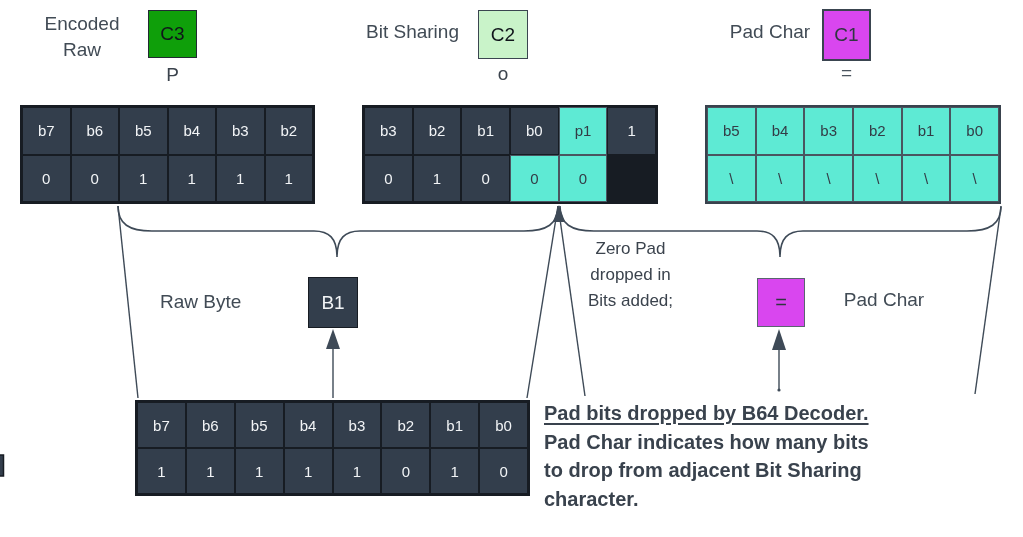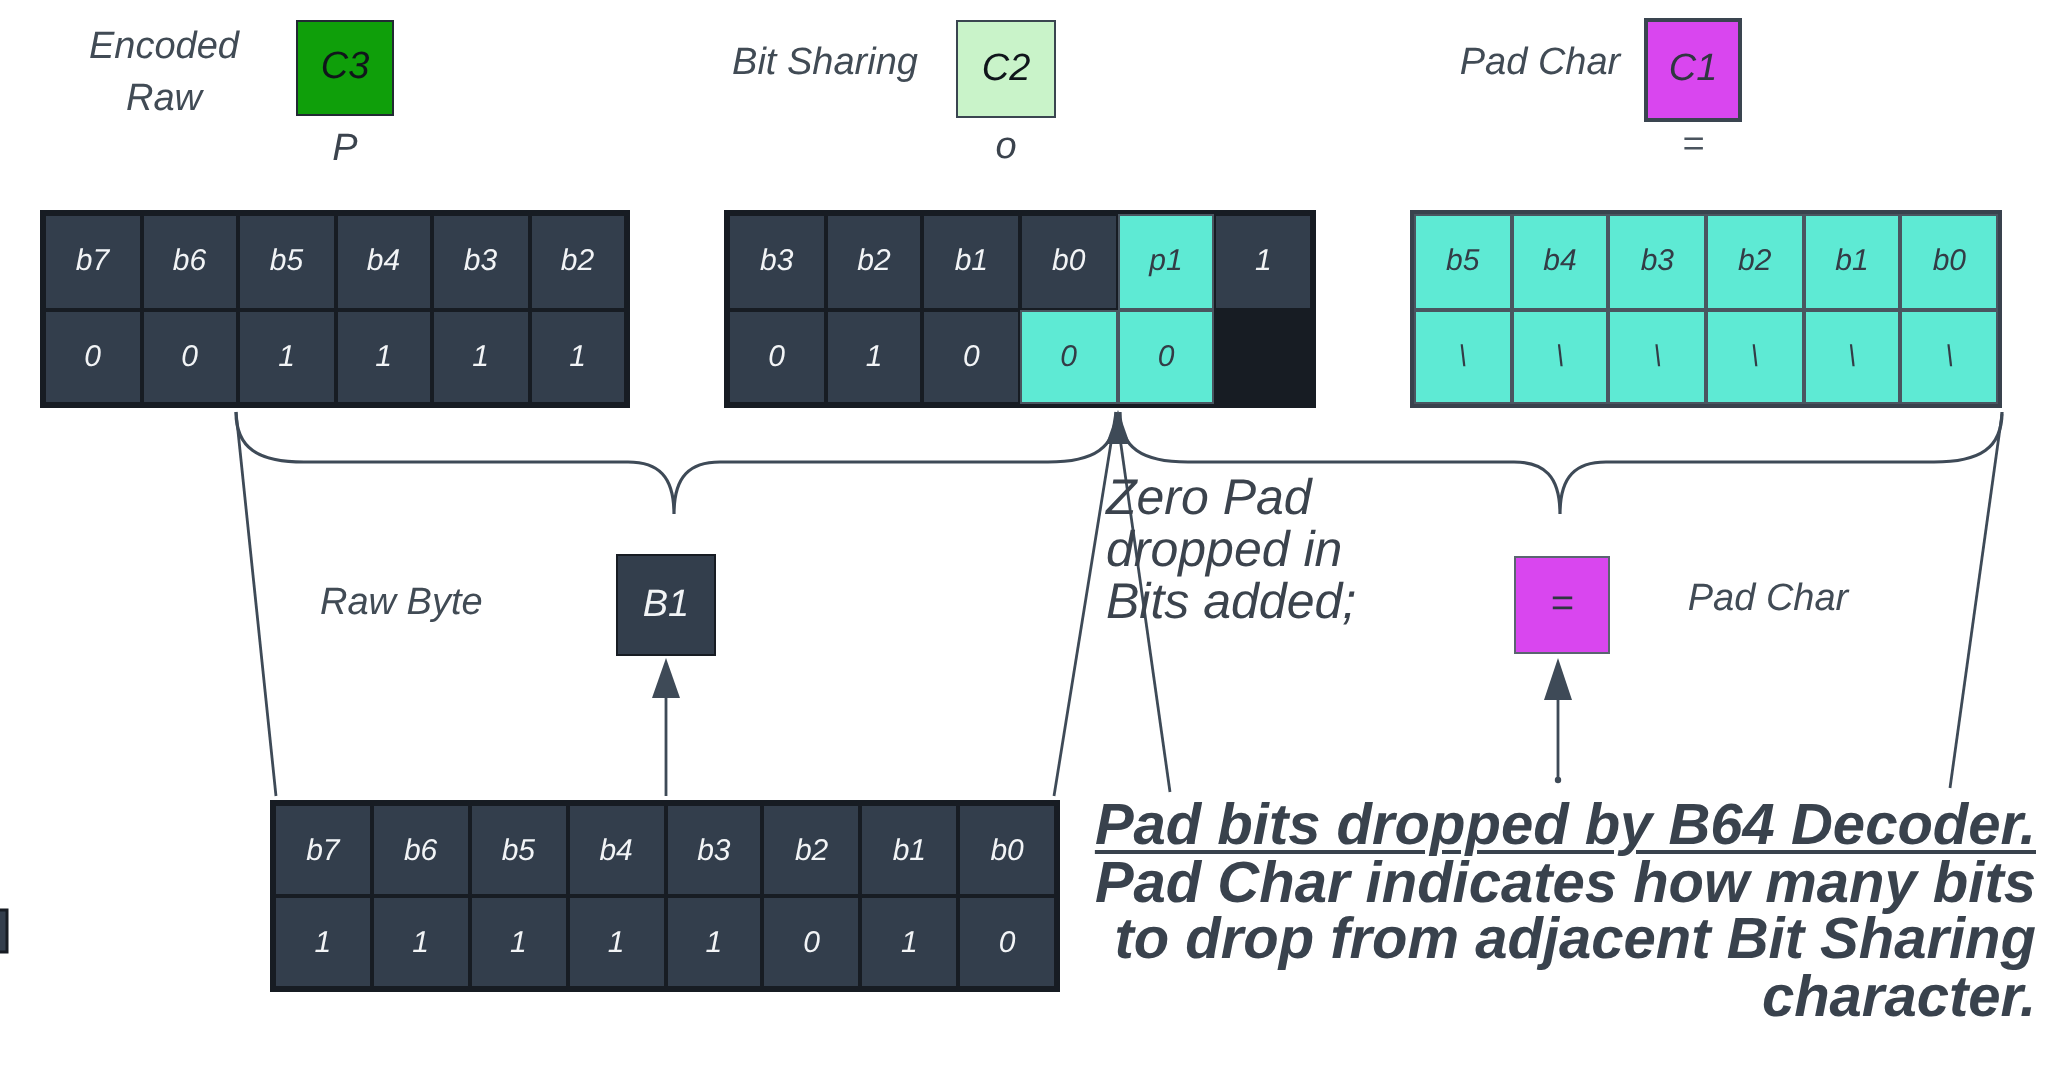--- a/index.html
+++ b/index.html
@@ -4,21 +4,21 @@
 <style>
   :root{
     --dark-cell:#333e4c; --dark-border:#171c23; --light-border:#4a5560;
     --cell-text-light:#f2f4f6; --cell-text-dark:#333c46;
     --green:#0f9f0a; --light-green:#c9f3c9;
     --label-text:#414b55; --bold-text:#39424d; --line:#3e4a57;
   }
   *{margin:0;padding:0;box-sizing:border-box;}
   html,body{width:1023px;height:537px;}
   body{background:#ffffff;font-family:"Liberation Sans",sans-serif;overflow:hidden;position:relative;}
-  .canvas{position:absolute;inset:0;width:1023px;height:537px;font-style:italic;}
+  .canvas{position:absolute;inset:0;width:1023px;height:537px;}
   .overlay{position:absolute;left:0;top:0;width:1023px;height:537px;}
   .overlay path{fill:none;stroke:var(--line);stroke-width:1.6;}
   .overlay line{stroke:var(--line);stroke-width:1.4;}
   .overlay polygon{fill:var(--line);stroke:none;}
   .overlay circle{fill:var(--line);}
   .overlay rect{fill:var(--dark-cell);stroke:var(--dark-border);stroke-width:1.5;}
 
   .label{position:absolute;color:var(--label-text);font-size:19px;line-height:26px;text-align:center;white-space:nowrap;}
   .char-box{position:absolute;display:flex;align-items:center;justify-content:center;
             font-size:19px;color:#10151b;border:1.6px solid #222a33;}
@@ -28,23 +28,23 @@
   .char-box.dark{background:var(--dark-cell);border-color:var(--dark-border);color:var(--cell-text-light);}
   .char-box.thin{border-width:1px;border-color:#5a6470;}
   .glyph{position:absolute;color:#3b434d;font-size:19px;text-align:center;}
 
   .bit-table{position:absolute;display:grid;grid-template-rows:1fr 1fr;border:2px solid var(--dark-border);background:var(--dark-border);}
   .bit-table.light-frame{border-color:#39424d;background:#39424d;}
   .cell{display:flex;align-items:center;justify-content:center;font-size:15px;border:1px solid var(--dark-border);}
   .cell.dark{background:var(--dark-cell);color:var(--cell-text-light);border-color:var(--dark-border);}
   .cell.light{background:#5eead4;color:var(--cell-text-dark);border-color:var(--light-border);}
 
-  .note{position:absolute;color:#3b434d;font-size:25px;line-height:26px;text-align:left;}
-  .bottom-note{position:absolute;left:544px;top:399px;width:474px;text-align:right;
-               color:var(--bold-text);font-size:29px;line-height:28.5px;font-weight:bold;}
+  .note{position:absolute;color:#3b434d;font-size:17px;line-height:26px;text-align:center;}
+  .bottom-note{position:absolute;left:544px;top:399px;width:474px;text-align:left;
+               color:var(--bold-text);font-size:20px;line-height:28.5px;font-weight:bold;}
   .bottom-note .underlined{text-decoration:underline;text-decoration-thickness:2px;text-underline-offset:3px;}
 </style>
 </head>
 <body>
 
 <div class="canvas">
 
   <svg class="overlay" viewBox="0 0 1023 537">
     <path d="M 118 206 C 118 224 129 231 152 231 L 314 231 C 329 231 337 238 337 257 C 337 238 345 231 360 231 L 524 231 C 547 231 558 224 558 206"></path>
     <path d="M 560 206 C 560 224 571 231 594 231 L 757 231 C 772 231 780 238 780 257 C 780 238 788 231 803 231 L 967 231 C 990 231 1001 224 1001 206"></path>

